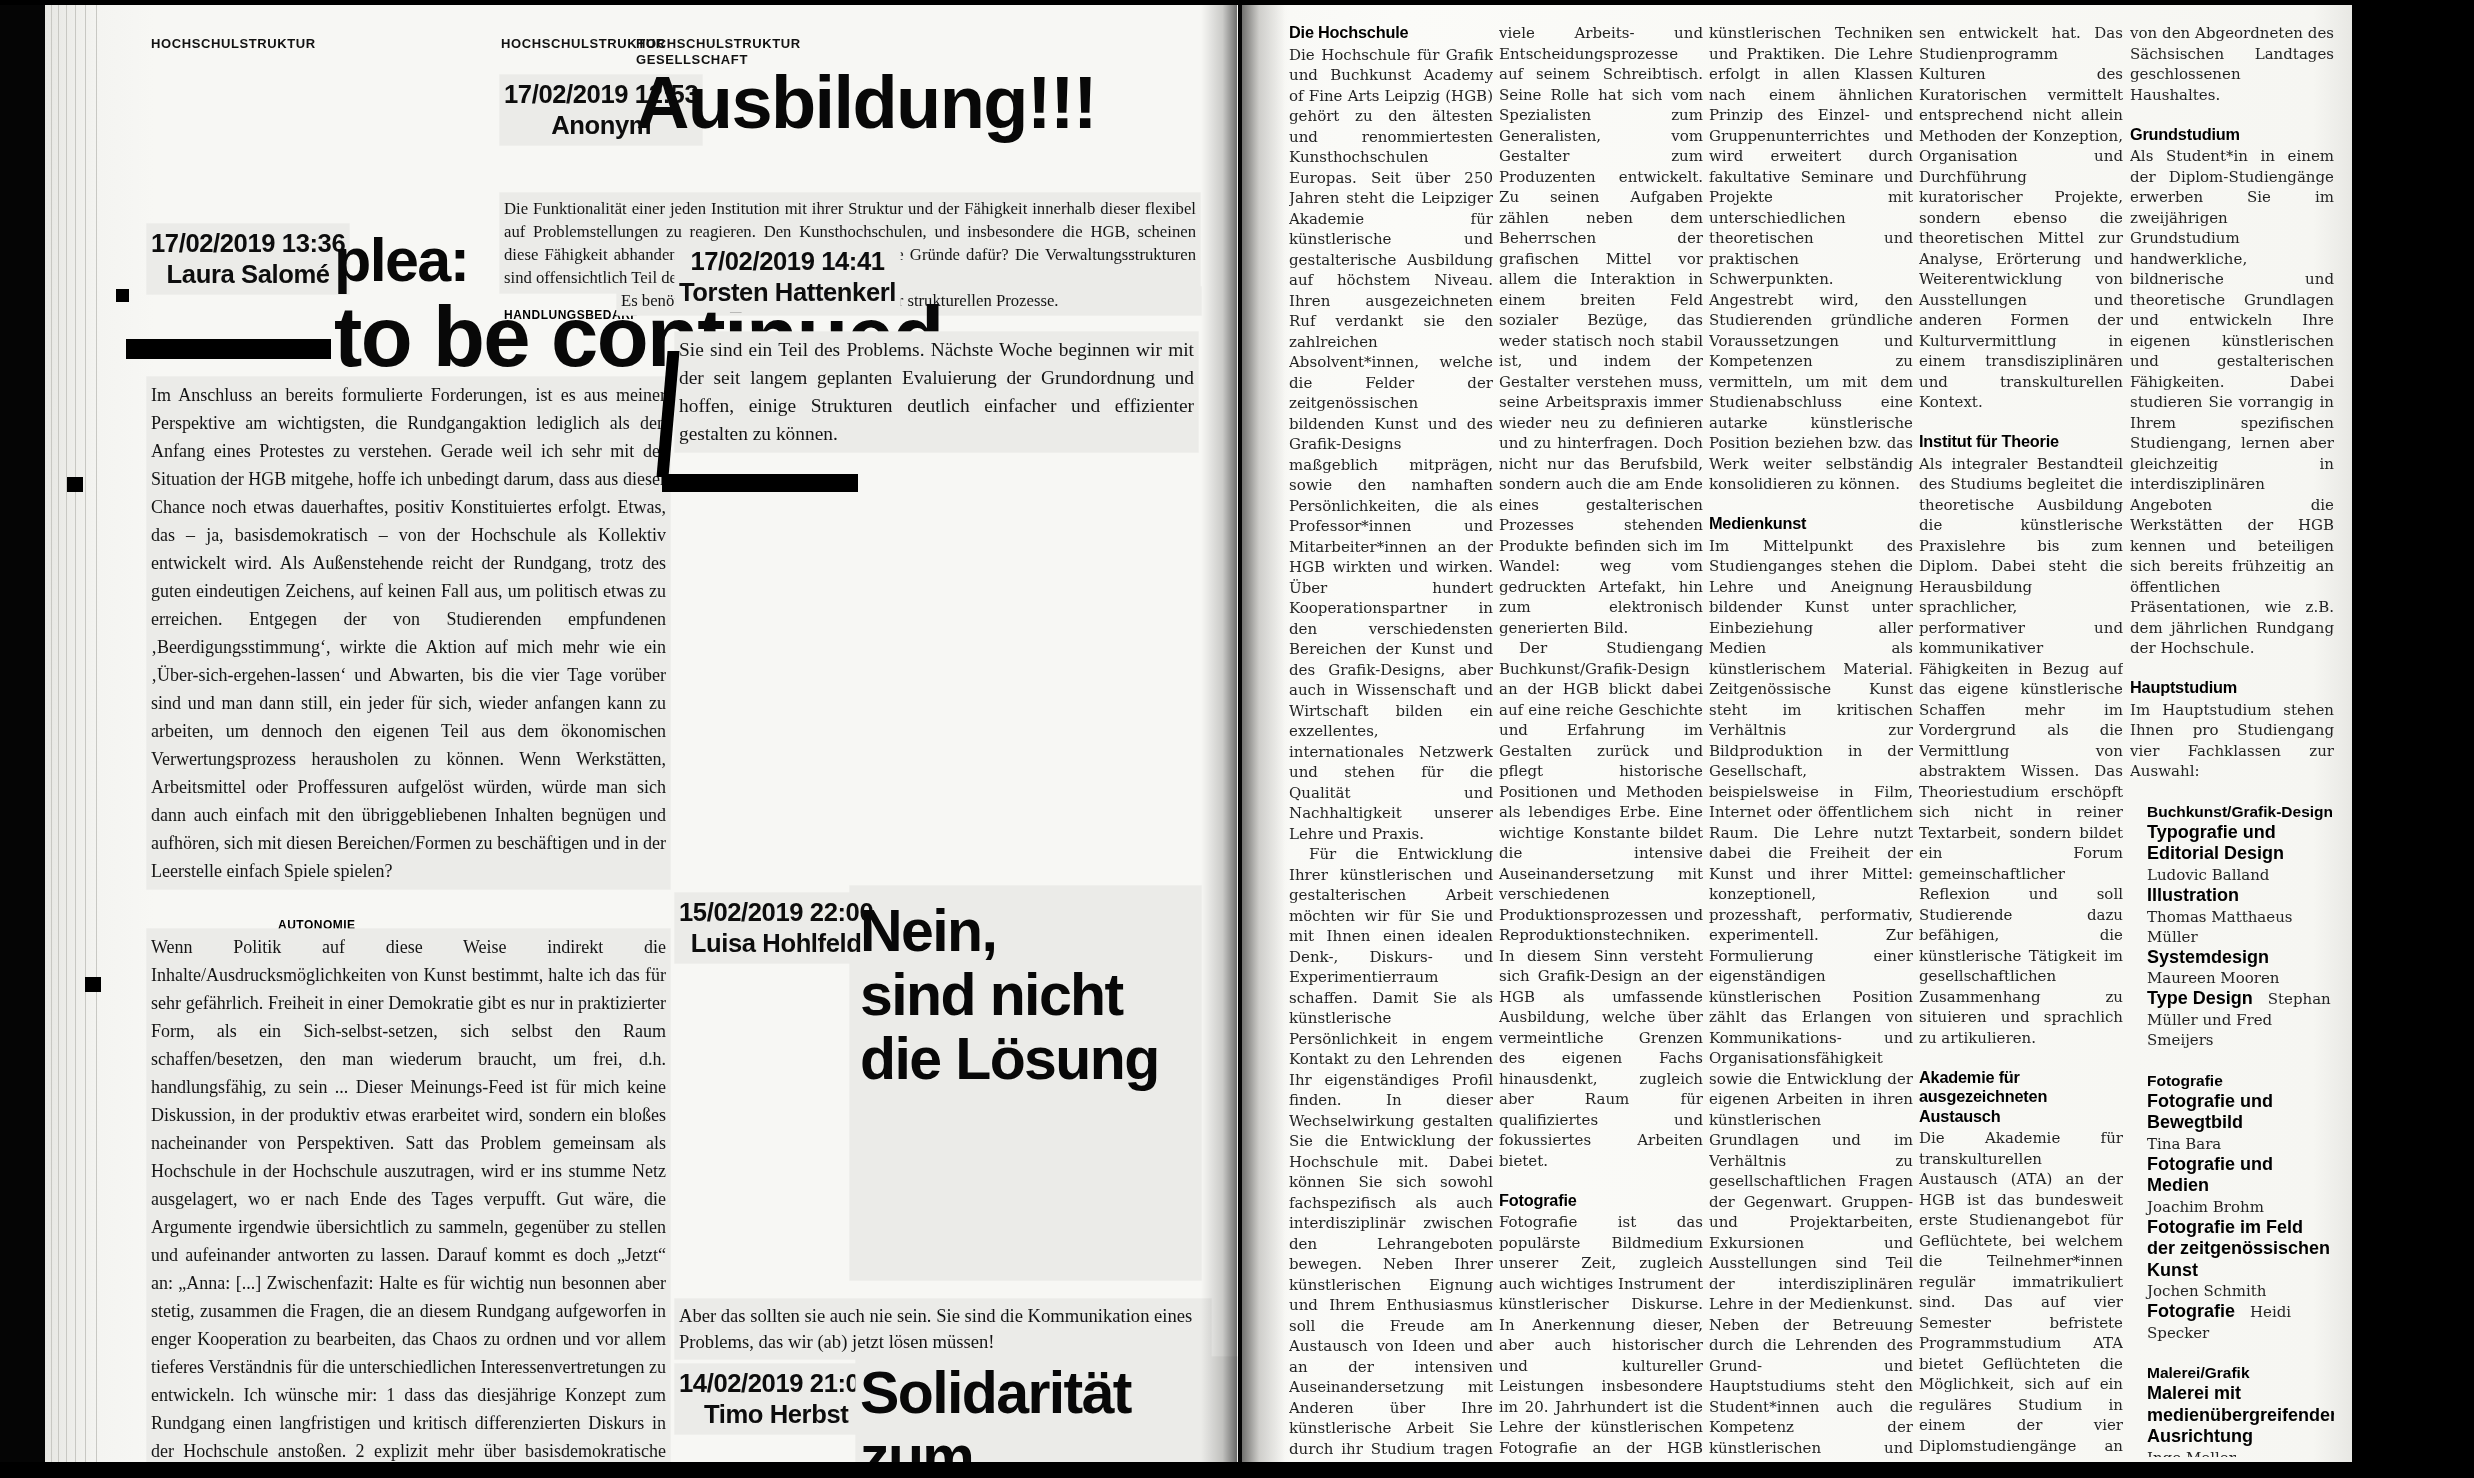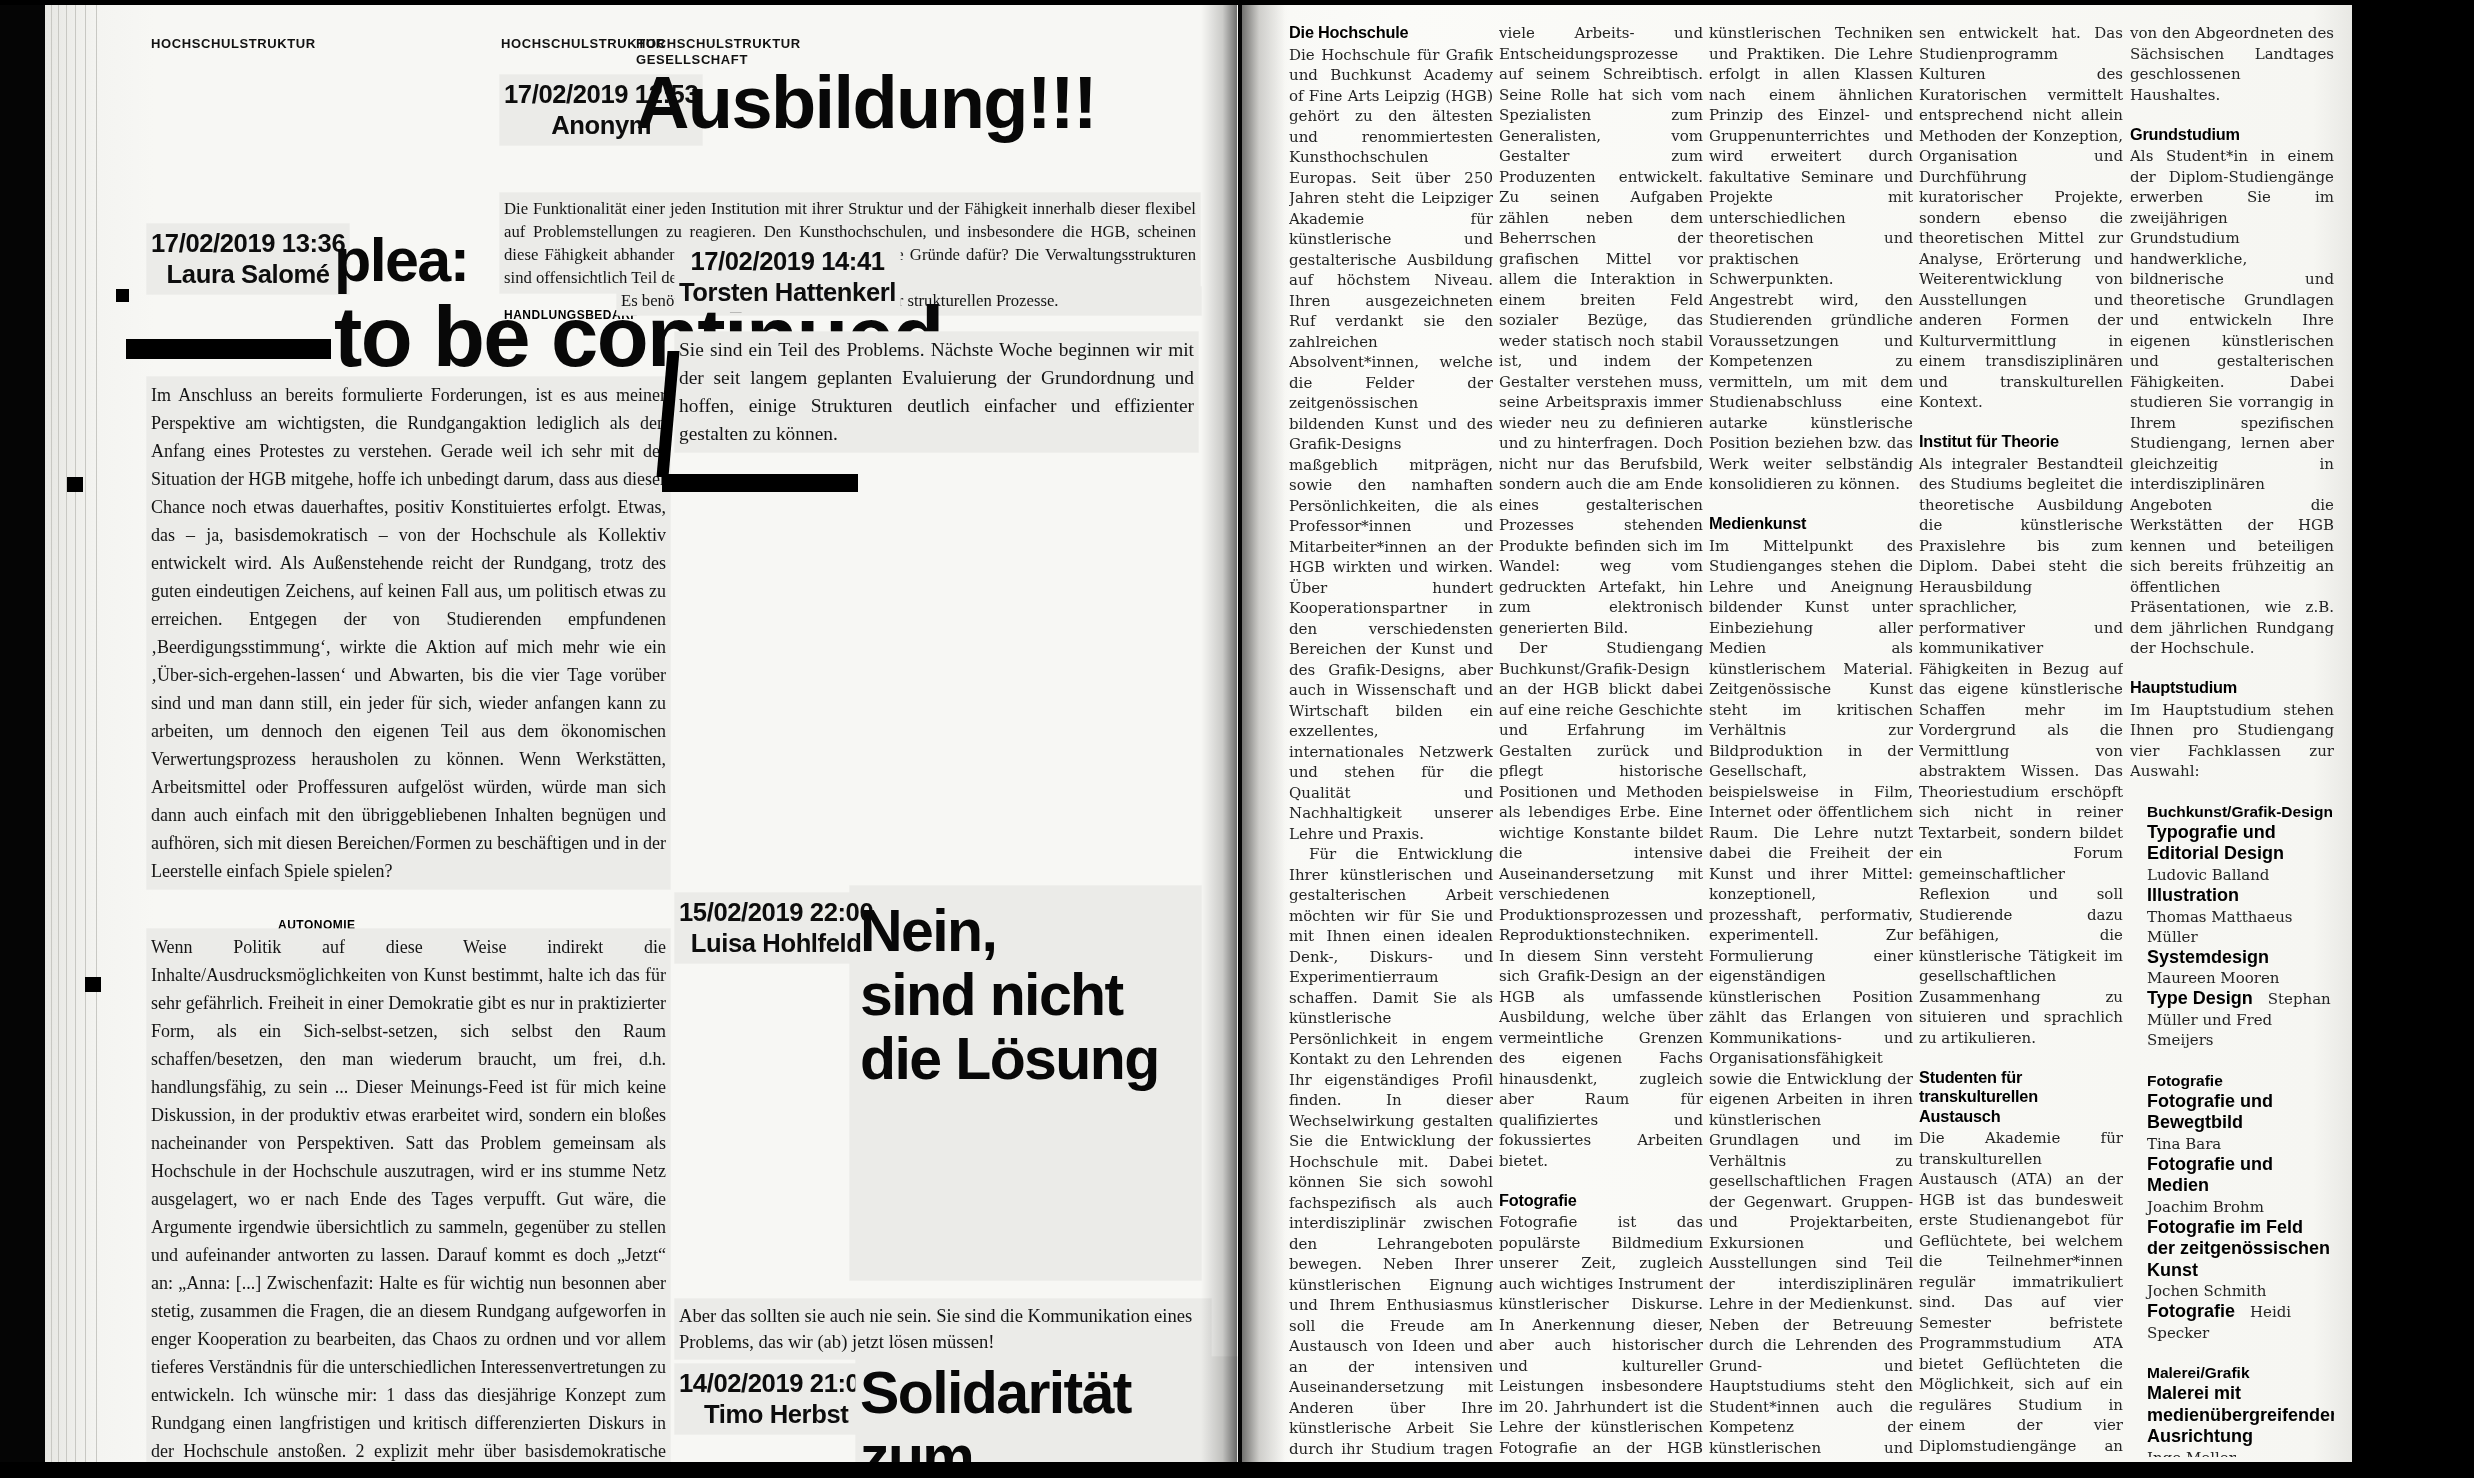--- a/index.html
+++ b/index.html
@@ -132,21 +132,21 @@
         </div>
         <div class="rcol" style="left: 467px;">
           <p>künstlerischen Techniken und Praktiken. Die Lehre erfolgt in allen Klassen nach einem ähnlichen Prinzip des Einzel- und Gruppenunterrichtes und wird erweitert durch fakultative Seminare und Projekte mit unterschiedlichen theoretischen und praktischen Schwerpunkten. Angestrebt wird, den Studierenden gründliche Voraussetzungen und Kompetenzen zu vermitteln, um mit dem Studienabschluss eine autarke künstlerische Position beziehen bzw. das Werk weiter selbständig konsolidieren zu können.</p>
           <div class="rh">Medienkunst</div>
           <p>Im Mittelpunkt des Studienganges stehen die Lehre und Aneignung bildender Kunst unter Einbeziehung aller Medien als künstlerischem Material. Zeitgenössische Kunst steht im kritischen Verhältnis zur Bildproduktion in der Gesellschaft, beispielsweise in Film, Internet oder öffentlichem Raum. Die Lehre nutzt dabei die Freiheit der Kunst und ihrer Mittel: konzeptionell, prozesshaft, performativ, experimentell. Zur Formulierung einer eigenständigen künstlerischen Position zählt das Erlangen von Kommunikations- und Organisationsfähigkeit sowie die Entwicklung der eigenen Arbeiten in ihren künstlerischen Grundlagen und im Verhältnis zu gesellschaftlichen Fragen der Gegenwart. Gruppen- und Projektarbeiten, Exkursionen und Ausstellungen sind Teil der interdisziplinären Lehre in der Medienkunst. Neben der Betreuung durch die Lehrenden des Grund- und Hauptstudiums steht den Student*innen auch die Kompetenz der künstlerischen und wissenschaftlichen Mitarbeiter*innen des Studienganges sowie der interdisziplinären Werkstätten zu Verfügung: So gibt es die Möglichkeit, ein professionell betreutes audiovisuelles Labor zu nutzen oder sich bei der Programmierung komplexerer Anwendungen unterstützen zu lassen. Ebenso stehen die traditionellen Werkstätten der HGB offen und laden zu neuen Verbindungen ein.</p>
         </div>
         <div class="rcol" style="left: 677px;">
           <p>sen entwickelt hat. Das Studienprogramm Kulturen des Kuratorischen vermittelt entsprechend nicht allein Methoden der Konzeption, Organisation und Durchführung kuratorischer Projekte, sondern ebenso die theoretischen Mittel zur Analyse, Erörterung und Weiterentwicklung von Ausstellungen und anderen Formen der Kulturvermittlung in einem transdisziplinären und transkulturellen Kontext.</p>
           <div class="rh">Institut für Theorie</div>
           <p>Als integraler Bestandteil des Studiums begleitet die theoretische Ausbildung die künstlerische Praxislehre bis zum Diplom. Dabei steht die Herausbildung sprachlicher, performativer und kommunikativer Fähigkeiten in Bezug auf das eigene künstlerische Schaffen mehr im Vordergrund als die Vermittlung von abstraktem Wissen. Das Theoriestudium erschöpft sich nicht in reiner Textarbeit, sondern bildet ein Forum gemeinschaftlicher Reflexion und soll Studierende dazu befähigen, die künstlerische Tätigkeit im gesellschaftlichen Zusammenhang zu situieren und sprachlich zu artikulieren.</p>
-          <div class="rh">Studenten für transkulturellen Austausch</div>
+          <div class="rh">Akademie für ausgezeichneten Austausch</div>
           <p>Die Akademie für transkulturellen Austausch (ATA) an der HGB ist das bundesweit erste Studienangebot für Geflüchtete, bei welchem die Teilnehmer*innen regulär immatrikuliert sind. Das auf vier Semester befristete Programmstudium ATA bietet Geflüchteten die Möglichkeit, sich auf ein reguläres Studium in einem der vier Diplomstudiengänge an der HGB vorzubereiten. Die im Programm erbrachten Studienleistungen können auf ein späteres Studium an der HGB Leipzig angerechnet werden; außerdem besteht das Unterrichtsangebot, an Deutschkursen in den Niveaustufen A2 bis C1 teilzunehmen.</p>
         </div>
         <div class="rcol" style="left: 888px;">
           <p>von den Abgeordneten des Sächsischen Landtages geschlossenen Haushaltes.</p>
           <div class="rh">Grundstudium</div>
           <p>Als Student*in in einem der Diplom-Studiengänge erwerben Sie im zweijährigen Grundstudium handwerkliche, bildnerische und theoretische Grundlagen und entwickeln Ihre eigenen künstlerischen und gestalterischen Fähigkeiten. Dabei studieren Sie vorrangig in Ihrem spezifischen Studiengang, lernen aber gleichzeitig in interdisziplinären Angeboten die Werkstätten der HGB kennen und beteiligen sich bereits frühzeitig an öffentlichen Präsentationen, wie z.B. dem jährlichen Rundgang der Hochschule.</p>
           <div class="rh">Hauptstudium</div>
           <p>Im Hauptstudium stehen Ihnen pro Studiengang vier Fachklassen zur Auswahl:</p>
           <div class="classes">
             <div class="grp">Buchkunst/Grafik-Design</div>

